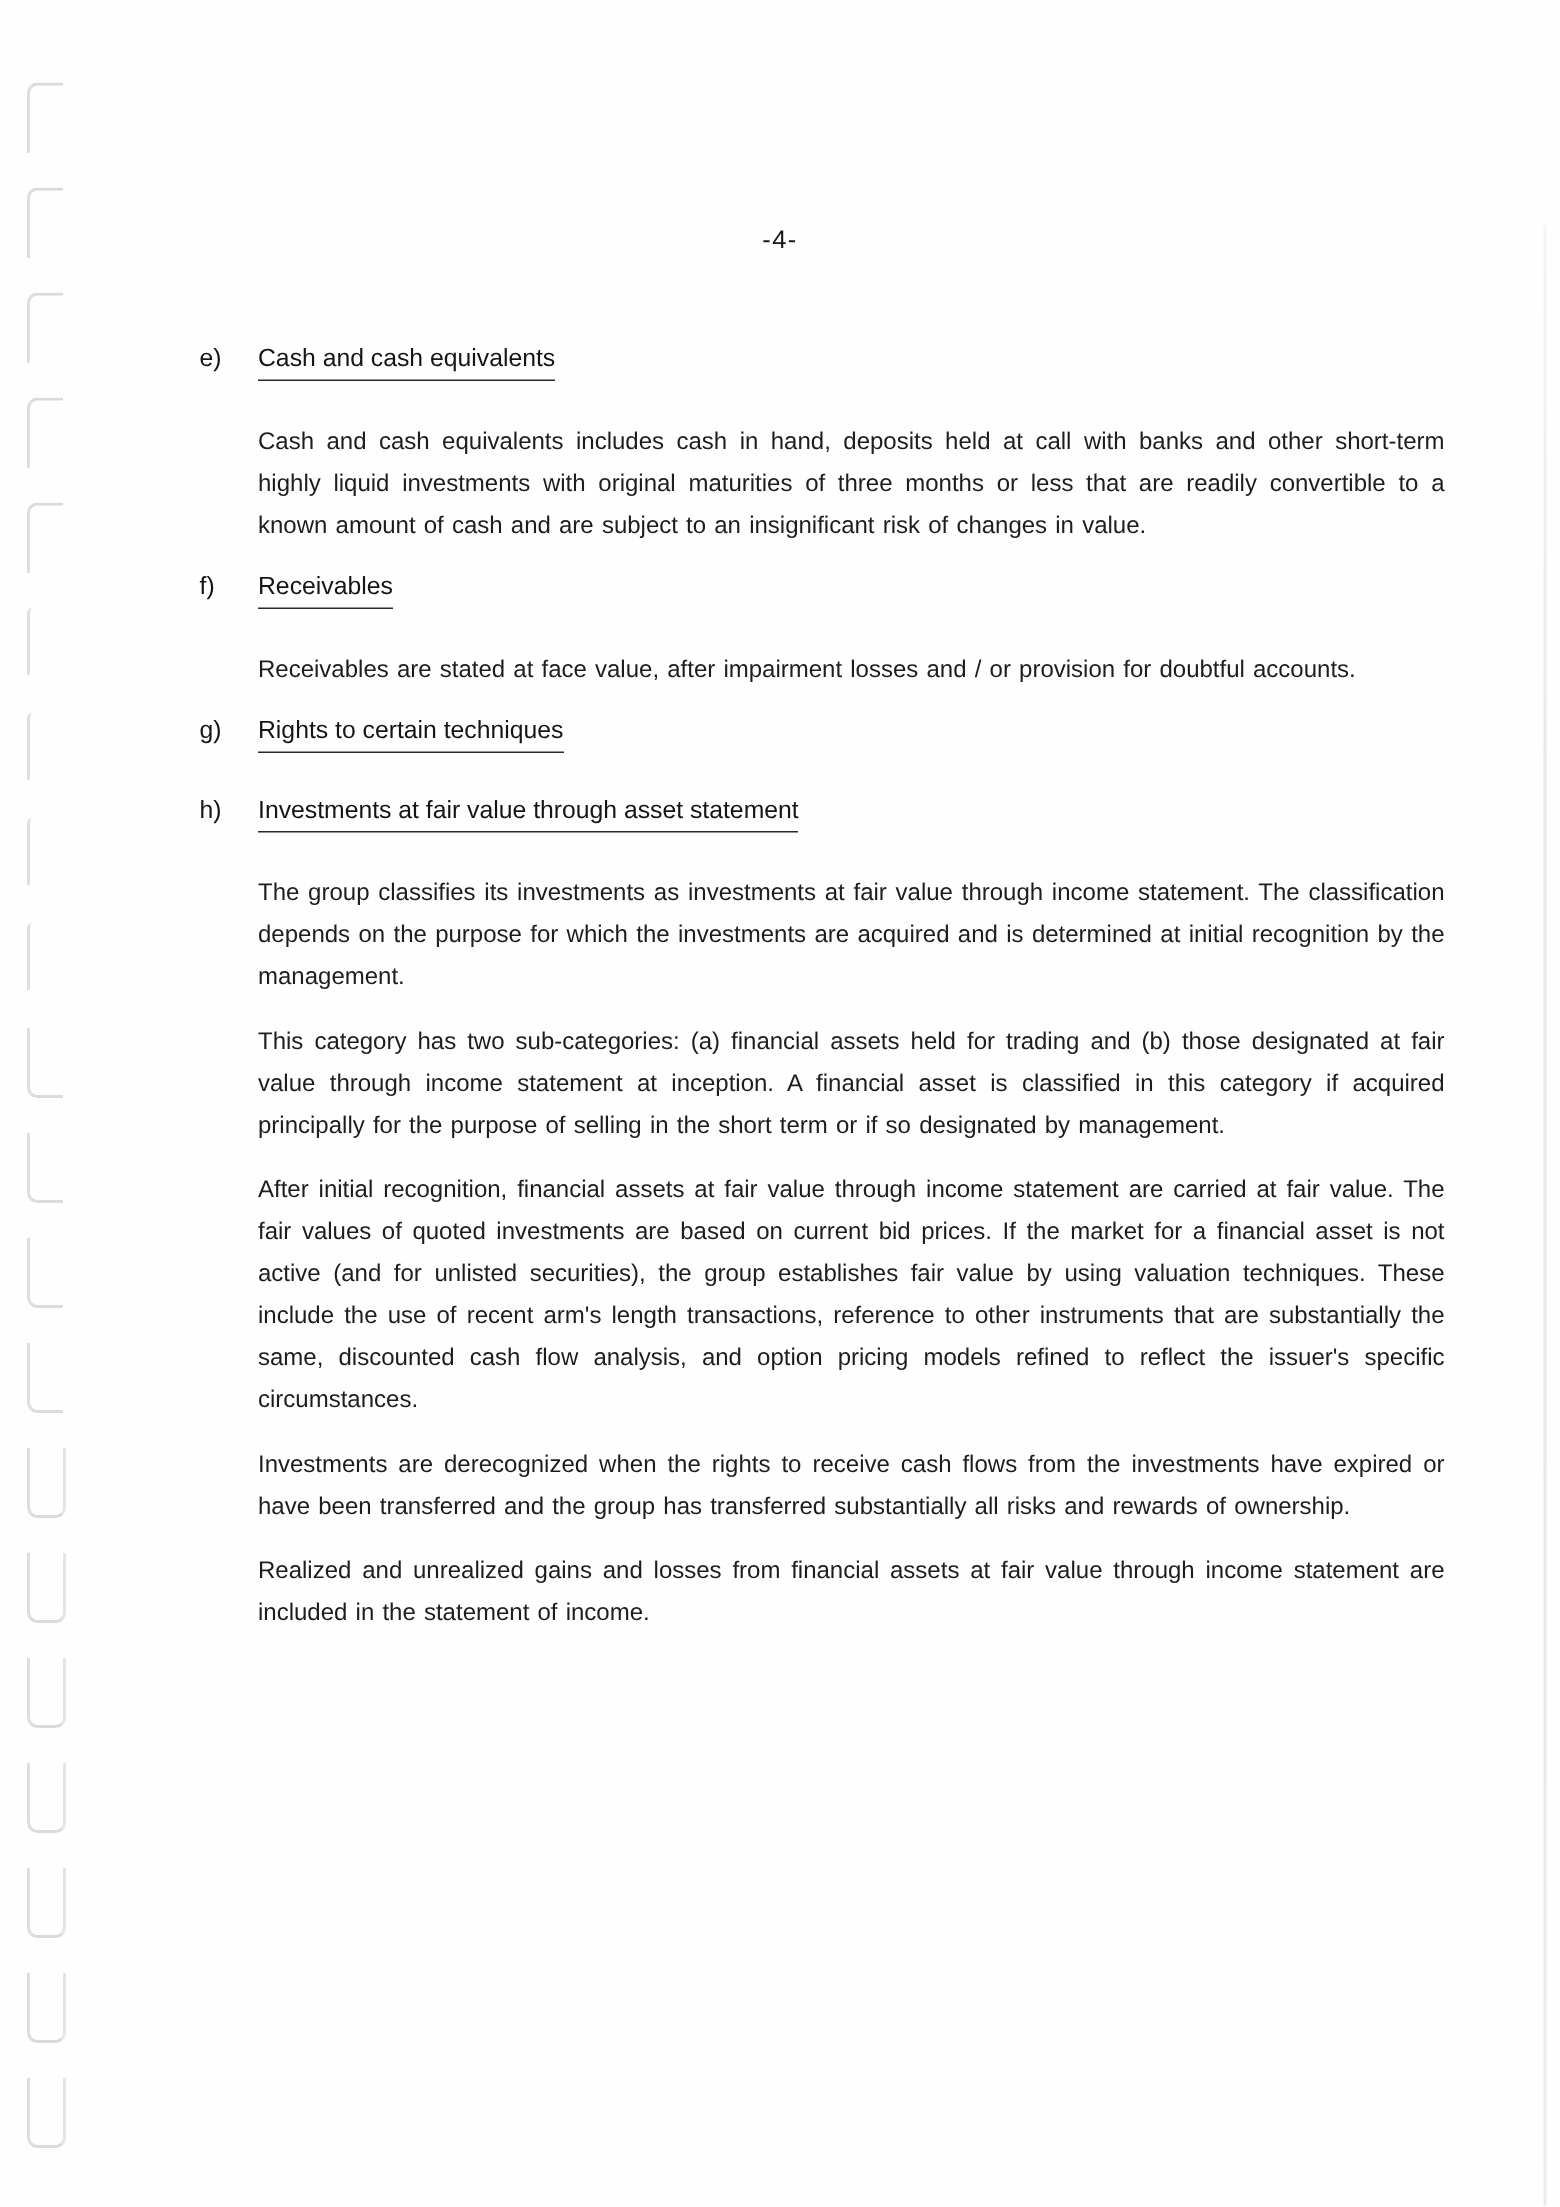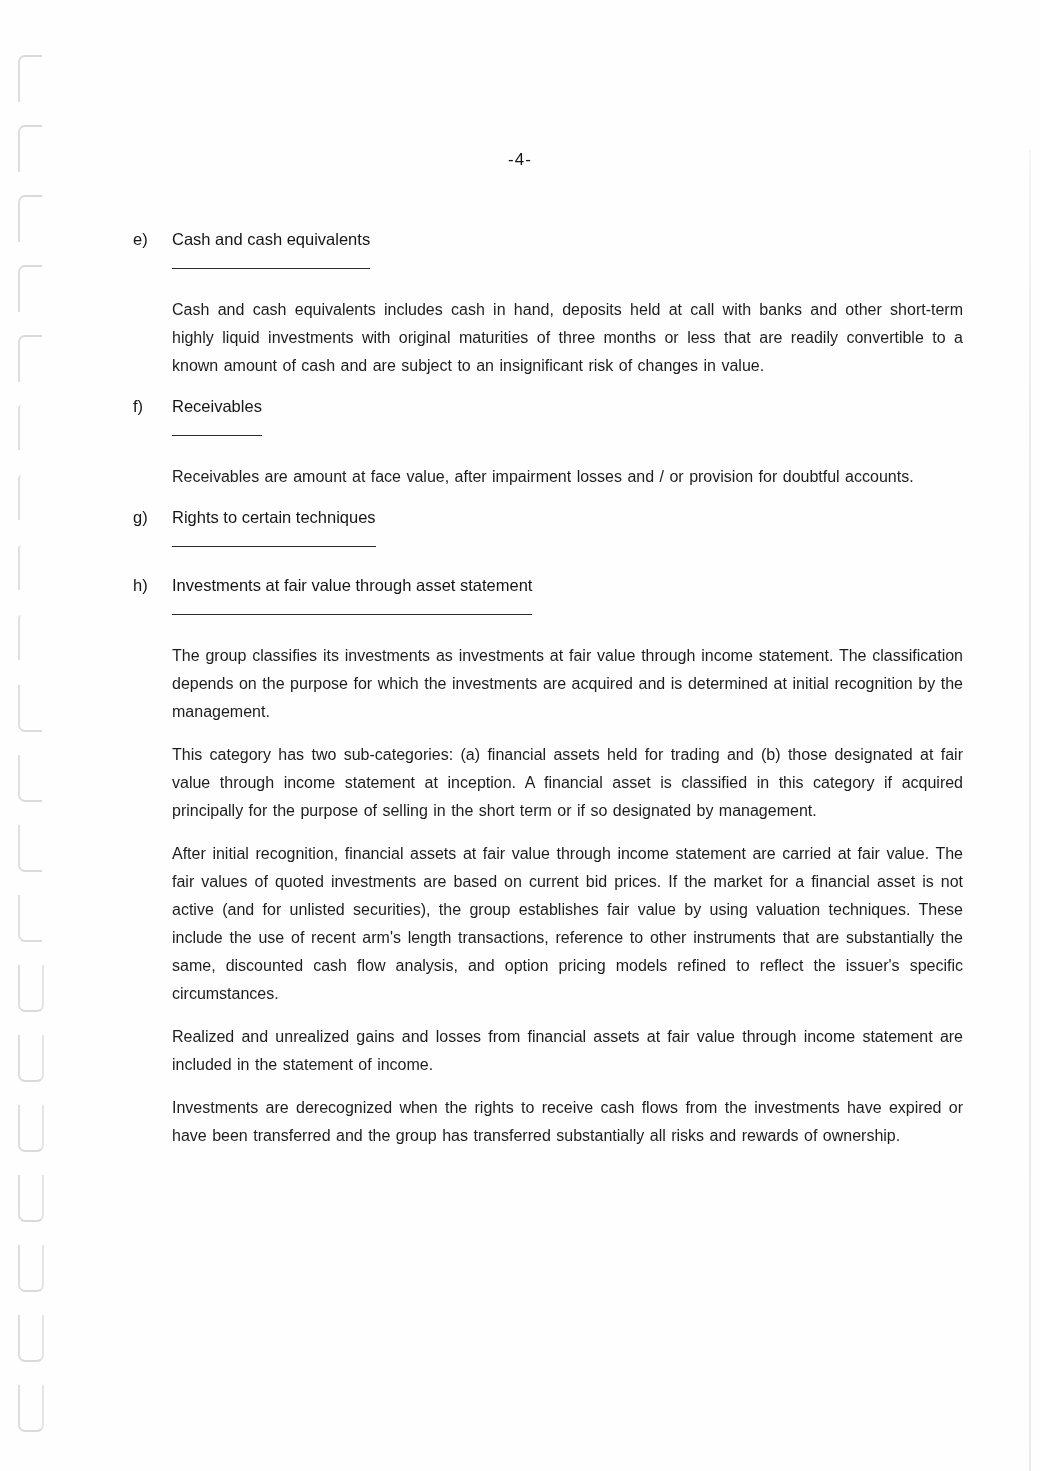--- a/index.html
+++ b/index.html
@@ -58,21 +58,21 @@
     font-size: 16.5px;
     line-height: 22px;
     color: #151515;
   }
   .sec-label {
     flex: 0 0 39px;
   }
   .sec-title {
     display: inline-block;
     border-bottom: 1.6px solid #2a2a2a;
-    padding-bottom: 18px;
+    padding-bottom: 3px;
   }
   .para {
     margin: 12px 0 15px 39px;
     font-size: 16px;
     line-height: 28px;
     text-align: justify;
     color: #1d1d1d;
     word-spacing: 1px;
   }
 </style>
@@ -116,36 +116,36 @@
         <span class="sec-title">Cash and cash equivalents</span>
       </div>
       <p class="para">Cash and cash equivalents includes cash in hand, deposits held at call with banks and other short-term highly liquid investments with original maturities of three months or less that are readily convertible to a known amount of cash and are subject to an insignificant risk of changes in value.</p>
     </div>
 
     <div class="section">
       <div class="sec-head">
         <span class="sec-label">f)</span>
         <span class="sec-title">Receivables</span>
       </div>
-      <p class="para">Receivables are amount at face value, after impairment losses and / or provision for doubtful accounts.</p>
+      <p class="para">Receivables are stated at face value, after impairment losses and / or provision for doubtful accounts.</p>
     </div>
 
     <div class="section">
       <div class="sec-head">
         <span class="sec-label">g)</span>
         <span class="sec-title">Rights to certain techniques</span>
       </div>
     </div>
 
     <div class="section">
       <div class="sec-head">
         <span class="sec-label">h)</span>
         <span class="sec-title">Investments at fair value through asset statement</span>
       </div>
       <p class="para">The group classifies its investments as investments at fair value through income statement. The classification depends on the purpose for which the investments are acquired and is determined at initial recognition by the management.</p>
       <p class="para">This category has two sub-categories: (a) financial assets held for trading and (b) those designated at fair value through income statement at inception. A financial asset is classified in this category if acquired principally for the purpose of selling in the short term or if so designated by management.</p>
       <p class="para">After initial recognition, financial assets at fair value through income statement are carried at fair value. The fair values of quoted investments are based on current bid prices. If the market for a financial asset is not active (and for unlisted securities), the group establishes fair value by using valuation techniques. These include the use of recent arm's length transactions, reference to other instruments that are substantially the same, discounted cash flow analysis, and option pricing models refined to reflect the issuer's specific circumstances.</p>
+      <p class="para">Investments are derecognized when the rights to receive cash flows from the investments have expired or have been transferred and the group has transferred substantially all risks and rewards of ownership.</p>
       <p class="para">Realized and unrealized gains and losses from financial assets at fair value through income statement are included in the statement of income.</p>
-      <p class="para">Investments are derecognized when the rights to receive cash flows from the investments have expired or have been transferred and the group has transferred substantially all risks and rewards of ownership.</p>
     </div>
 
   </div>
 </div>
 
 </body></html>

